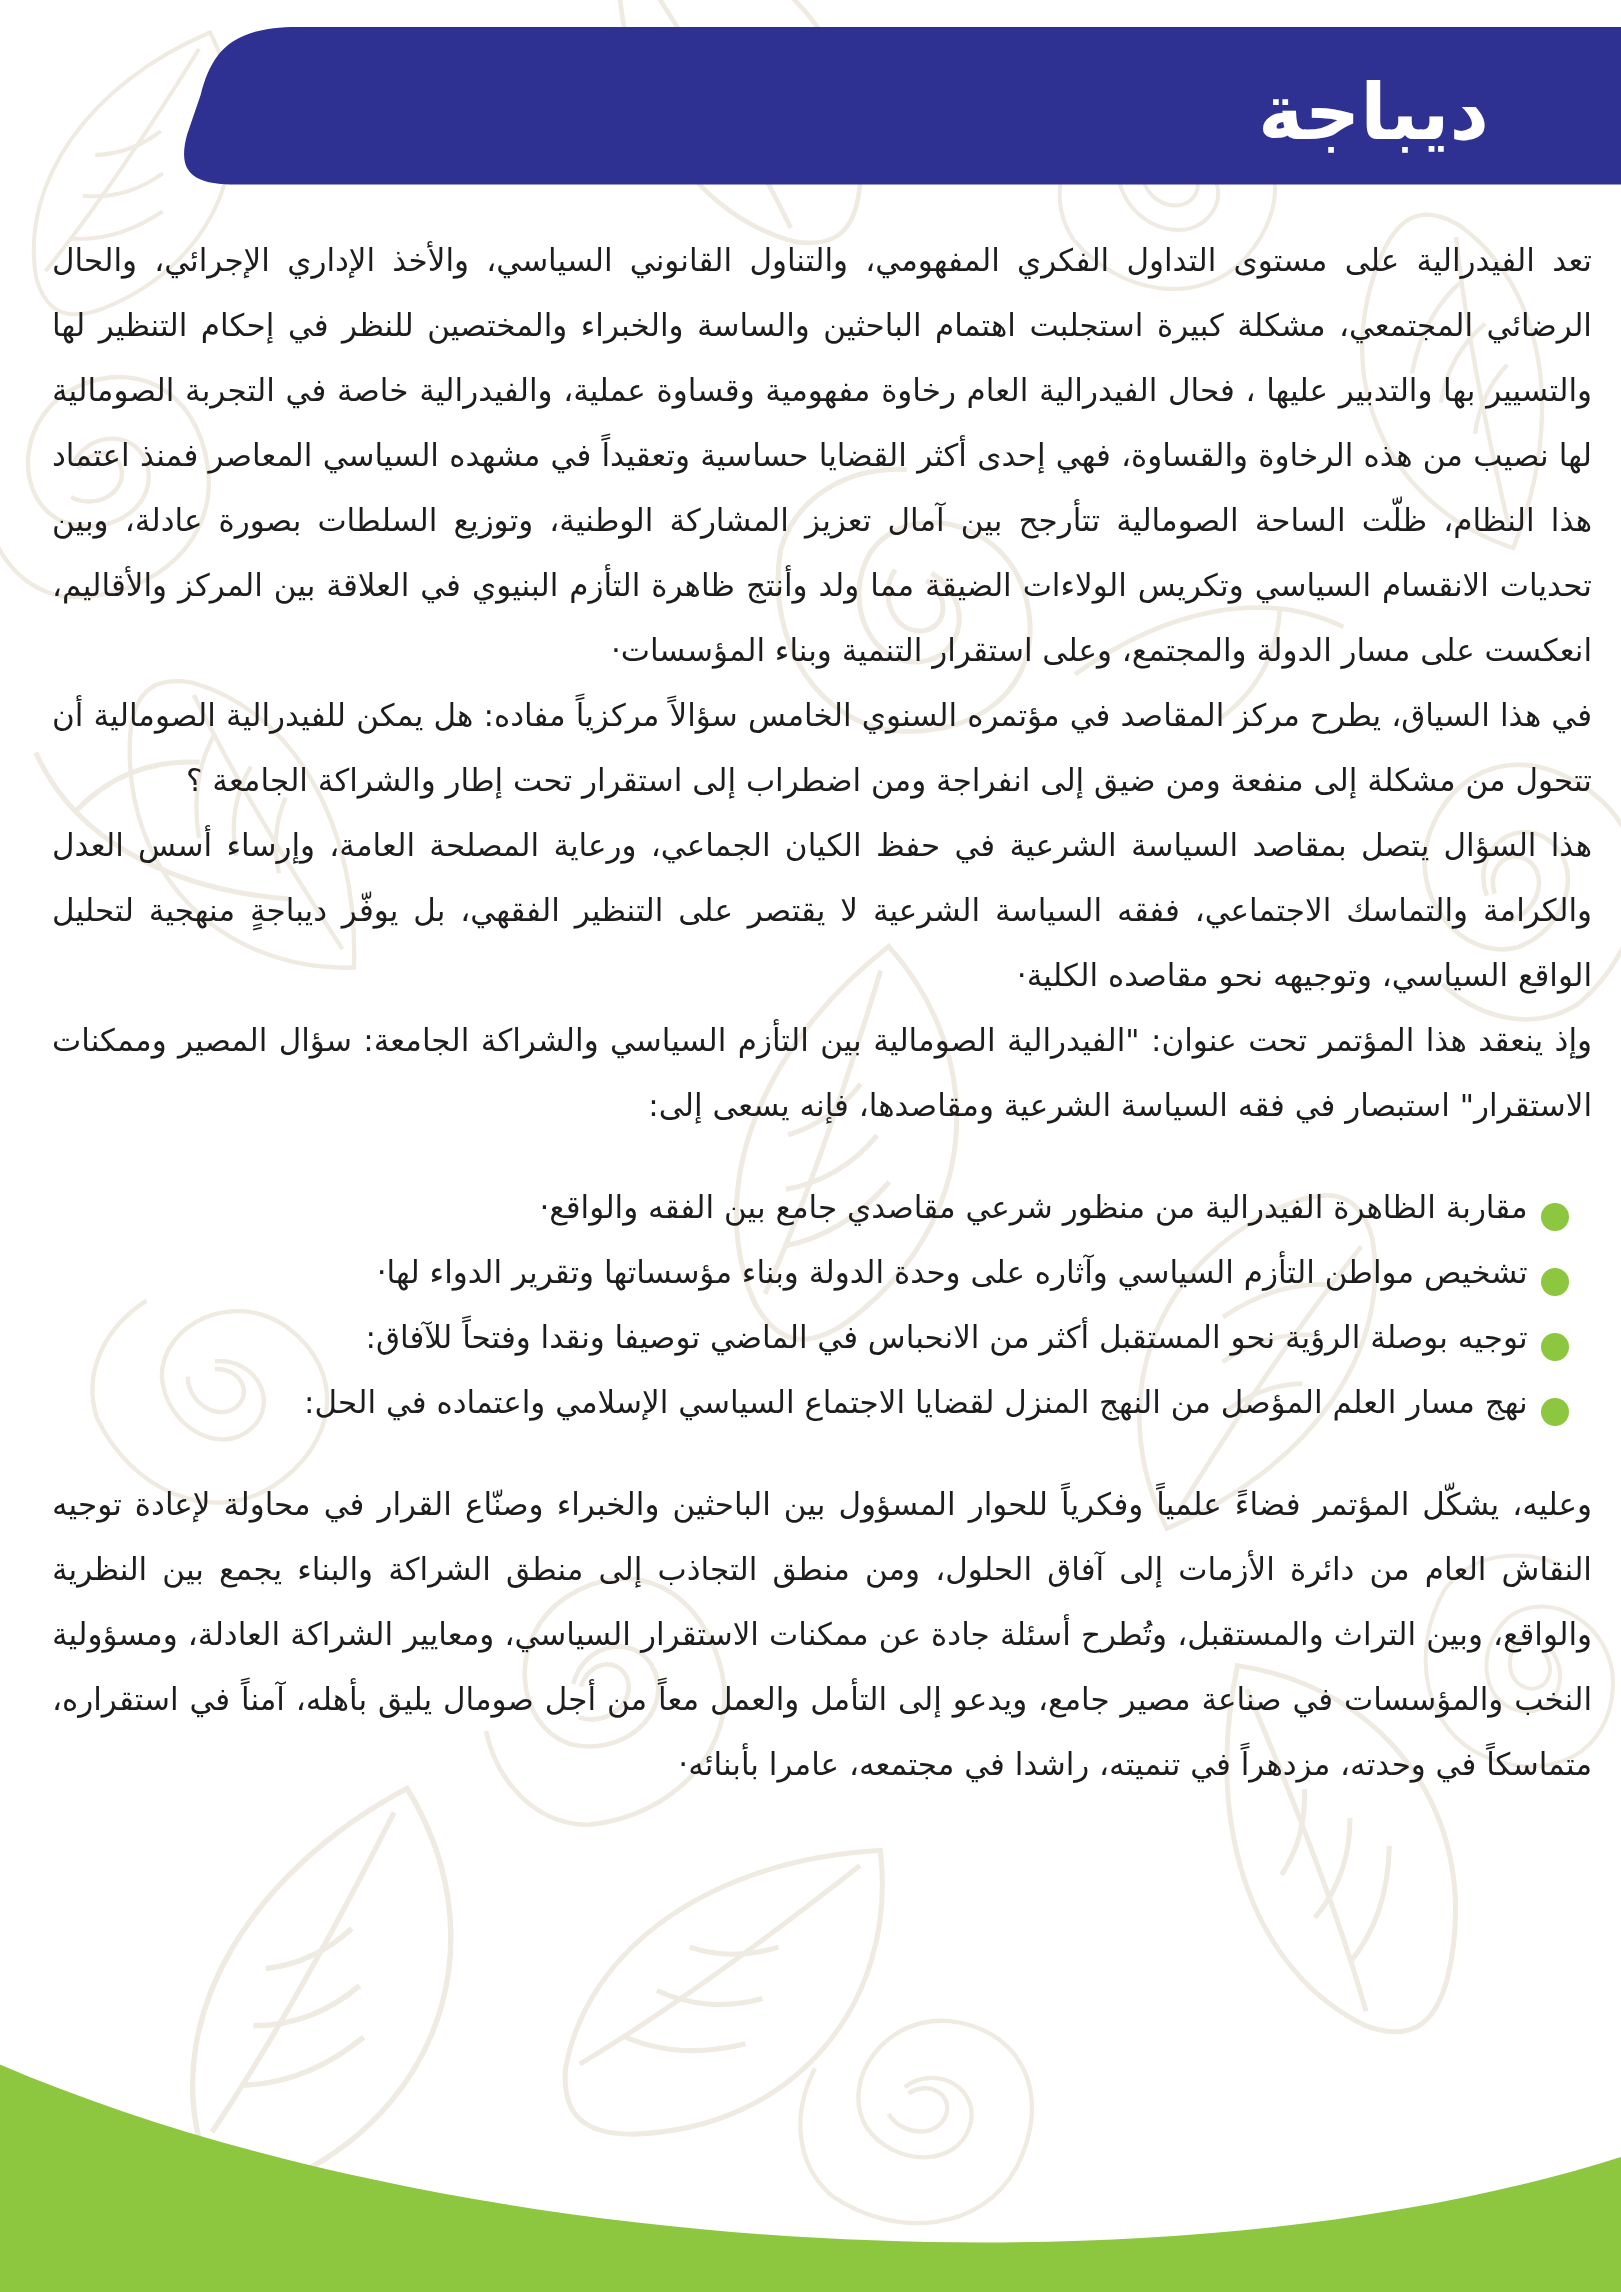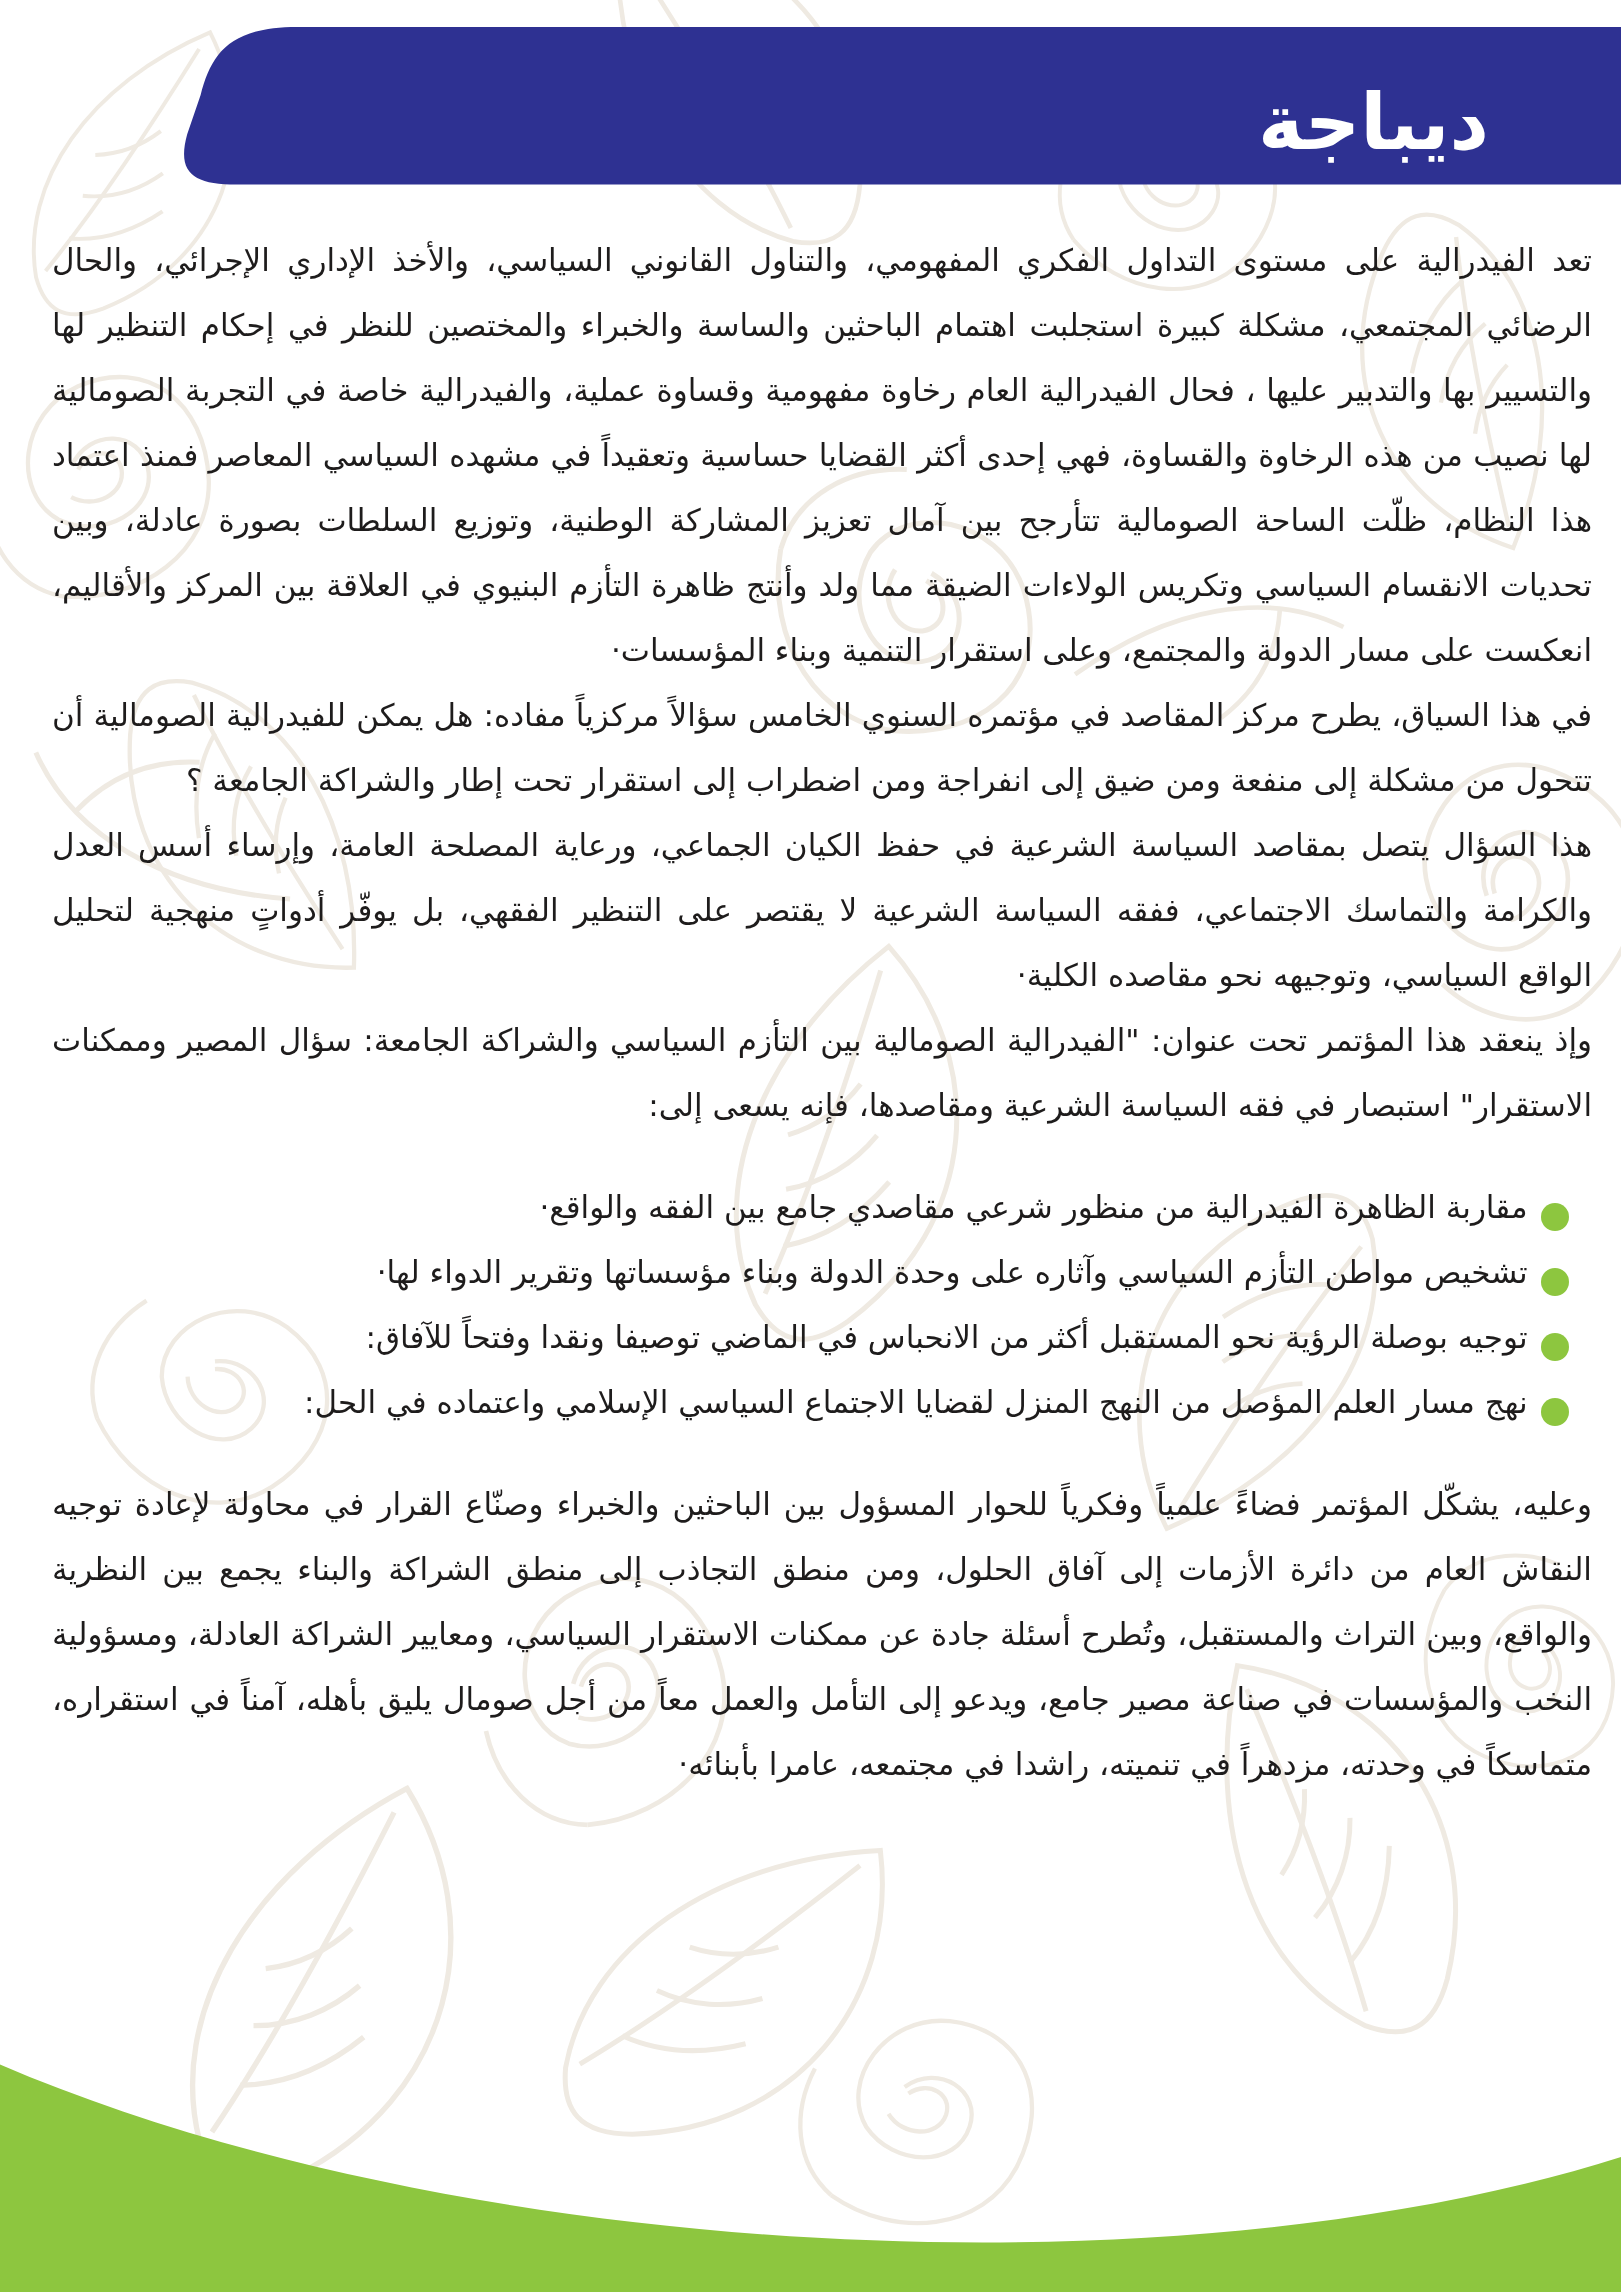--- a/index.html
+++ b/index.html
@@ -13,21 +13,21 @@
   }
   svg.layer{position:absolute;left:0;display:block;}
   .watermark{top:0;}
   .watermark path{fill:none;stroke:var(--watermark_beige,#efeae2);}
   .banner-svg{top:0;}
   .banner-svg path{fill:var(--banner_blue,#2e3192);}
   .footer-svg{bottom:0;}
   .footer-svg path{fill:var(--accent_green,#8dc63f);}
   .page-title{
     position:absolute;
-    top:48px;right:133px;
+    top:38px;right:133px;
     height:150px;line-height:150px;
     font-size:77px;font-weight:bold;
     color:#ffffff;
     direction:rtl;
   }
   .content{
     position:absolute;
     top:228px;right:30px;left:52px;
     direction:rtl;
     font-size:31px;
@@ -100,21 +100,21 @@
   </svg>
 
   <svg class="layer banner-svg" width="1622" height="215" viewBox="0 0 1811 240" aria-hidden="true">
     <path d="M1811,30 L332,30 C256,30 236,60 224,106 L209,150 C197,193 216,206 264,206 L1811,206 Z"></path>
   </svg>
   <div class="page-title">ديباجة</div>
 
   <main class="content">
     <p>تعد الفيدرالية على مستوى التداول الفكري المفهومي، والتناول القانوني السياسي، والأخذ الإداري الإجرائي، والحال الرضائي المجتمعي، مشكلة كبيرة استجلبت اهتمام الباحثين والساسة والخبراء والمختصين للنظر في إحكام التنظير لها والتسيير بها والتدبير عليها ، فحال الفيدرالية العام رخاوة مفهومية وقساوة عملية، والفيدرالية خاصة في التجربة الصومالية لها نصيب من هذه الرخاوة والقساوة، فهي إحدى أكثر القضايا حساسية وتعقيداً في مشهده السياسي المعاصر فمنذ اعتماد هذا النظام، ظلّت الساحة الصومالية تتأرجح بين آمال تعزيز المشاركة الوطنية، وتوزيع السلطات بصورة عادلة، وبين تحديات الانقسام السياسي وتكريس الولاءات الضيقة مما ولد وأنتج ظاهرة التأزم البنيوي في العلاقة بين المركز والأقاليم، انعكست على مسار الدولة والمجتمع، وعلى استقرار التنمية وبناء المؤسسات·</p>
     <p>في هذا السياق، يطرح مركز المقاصد في مؤتمره السنوي الخامس سؤالاً مركزياً مفاده: هل يمكن للفيدرالية الصومالية أن تتحول من مشكلة إلى منفعة ومن ضيق إلى انفراجة ومن اضطراب إلى استقرار تحت إطار والشراكة الجامعة ؟</p>
-    <p>هذا السؤال يتصل بمقاصد السياسة الشرعية في حفظ الكيان الجماعي، ورعاية المصلحة العامة، وإرساء أسس العدل والكرامة والتماسك الاجتماعي، ففقه السياسة الشرعية لا يقتصر على التنظير الفقهي، بل يوفّر أدواتٍ منهجية لتحليل الواقع السياسي، وتوجيهه نحو مقاصده الكلية·</p>
+    <p>هذا السؤال يتصل بمقاصد السياسة الشرعية في حفظ الكيان الجماعي، ورعاية المصلحة العامة، وإرساء أسس العدل والكرامة والتماسك الاجتماعي، ففقه السياسة الشرعية لا يقتصر على التنظير الفقهي، بل يوفّر ديباجةٍ منهجية لتحليل الواقع السياسي، وتوجيهه نحو مقاصده الكلية·</p>
     <p>وإذ ينعقد هذا المؤتمر تحت عنوان: "الفيدرالية الصومالية بين التأزم السياسي والشراكة الجامعة: سؤال المصير وممكنات الاستقرار" استبصار في فقه السياسة الشرعية ومقاصدها، فإنه يسعى إلى:</p>
 
     <ul class="objectives">
       <li>
         <span class="bullet-dot"></span>
         <span>مقاربة الظاهرة الفيدرالية من منظور شرعي مقاصدي جامع بين الفقه والواقع·</span>
       </li>
       <li>
         <span class="bullet-dot"></span>
         <span>تشخيص مواطن التأزم السياسي وآثاره على وحدة الدولة وبناء مؤسساتها وتقرير الدواء لها·</span>

